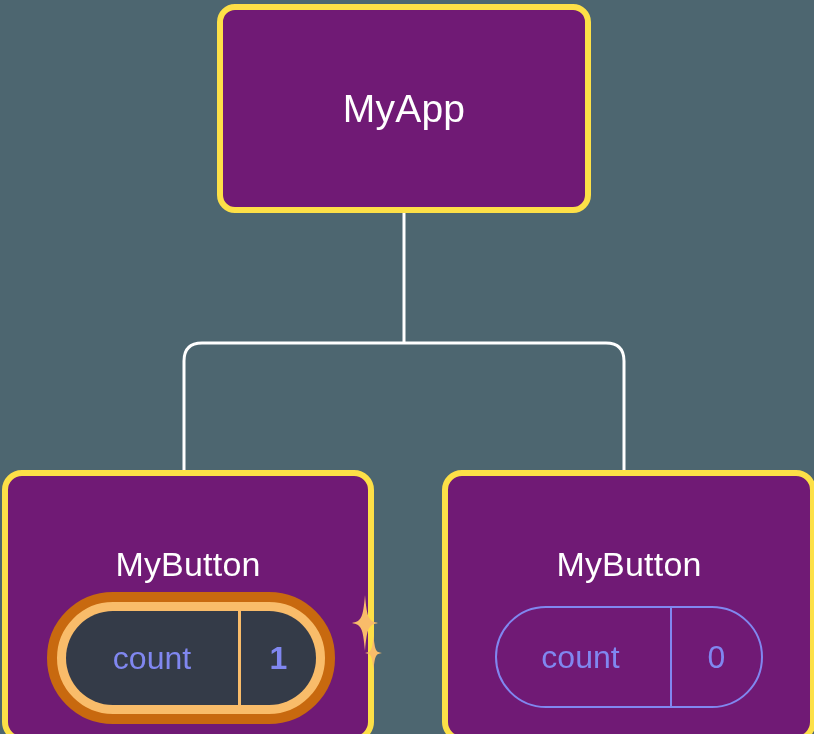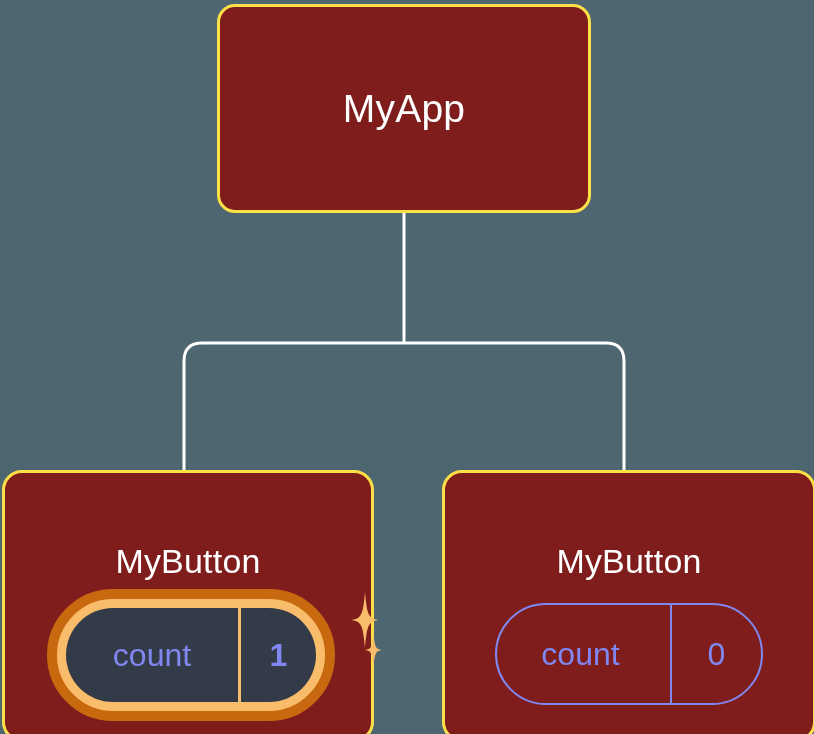--- a/index.html
+++ b/index.html
@@ -28,22 +28,22 @@
     left: 0;
     top: 0;
     width: 814px;
     height: 734px;
     pointer-events: none;
   }
 
   
   .node {
     position: absolute;
-    background: #7f1d1d;
-    border: 3px solid #fde047;
+    background: #701a75;
+    border: 6px solid #fde047;
     border-radius: 18px;
     box-sizing: border-box;
     display: flex;
     flex-direction: column;
     align-items: center;
   }
 
   .node-root {
     left: 217px;
     top: 4px;

